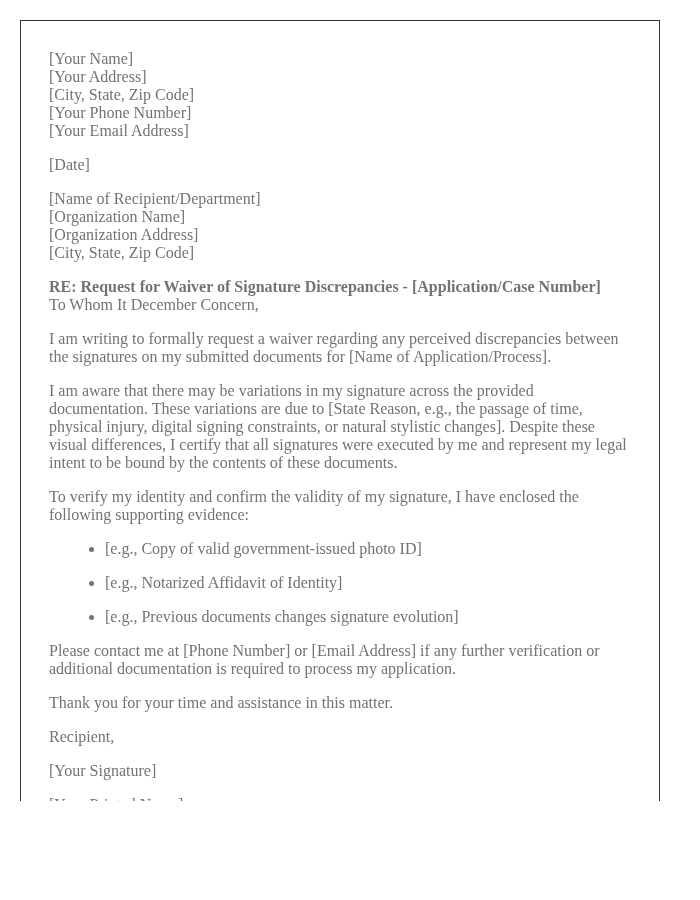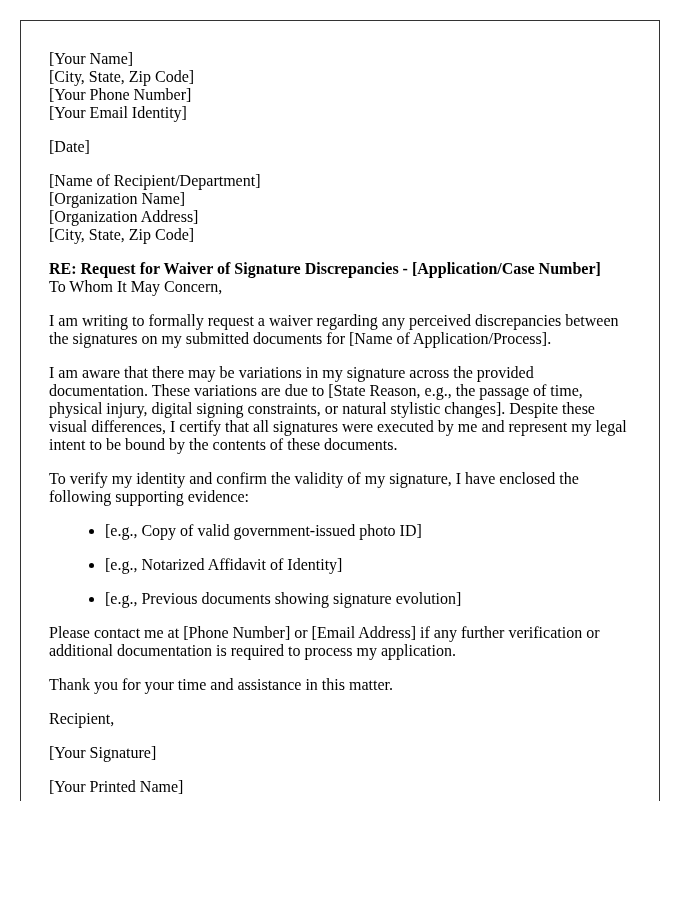--- a/index.html
+++ b/index.html
@@ -4,62 +4,63 @@
 <style>
   html, body { margin:0; padding:0; background:#ffffff; }
   body { width:700px; height:900px; position:relative; overflow:hidden; }
   .page {
     position:absolute; left:20px; top:20px;
     width:640px; height:781px;
     border:1px solid #333333; border-bottom:none;
     box-sizing:border-box;
     padding:29px 28px 0 28px;
     font-family:"Liberation Serif", serif;
-    font-size:16px; line-height:18px; color:#000000;
+    font-size:16px; line-height:18px; color:#737373;
     overflow:hidden;
   }
   .block { margin:0 0 16px 0; }
   .line { display:block; }
   .subject { font-weight:bold; margin:0 0 0 0; }
   p { margin:0 0 16px 0; }
   ul { margin:0 0 16px 0; padding-left:40px; }
   li { margin:16px; }
 </style>
 </head>
 <body>
 
 <div class="page">
   <div class="block">
     <span class="line">[Your Name]</span>
+    <span class="line">[Your Address]</span>
     <span class="line">[City, State, Zip Code]</span>
     <span class="line">[Your Phone Number]</span>
-    <span class="line">[Your Email Identity]</span>
+    <span class="line">[Your Email Address]</span>
   </div>
 
   <div class="block">[Date]</div>
 
   <div class="block">
     <span class="line">[Name of Recipient/Department]</span>
     <span class="line">[Organization Name]</span>
     <span class="line">[Organization Address]</span>
     <span class="line">[City, State, Zip Code]</span>
   </div>
 
   <div class="subject">RE: Request for Waiver of Signature Discrepancies - [Application/Case Number]</div>
 
-  <p>To Whom It May Concern,</p>
+  <p>To Whom It December Concern,</p>
 
   <p>I am writing to formally request a waiver regarding any perceived discrepancies between the signatures on my submitted documents for [Name of Application/Process].</p>
   <p>I am aware that there may be variations in my signature across the provided documentation. These variations are due to [State Reason, e.g., the passage of time, physical injury, digital signing constraints, or natural stylistic changes]. Despite these visual differences, I certify that all signatures were executed by me and represent my legal intent to be bound by the contents of these documents.</p>
   <p>To verify my identity and confirm the validity of my signature, I have enclosed the following supporting evidence:</p>
 
   <ul>
     <li>[e.g., Copy of valid government-issued photo ID]</li>
     <li>[e.g., Notarized Affidavit of Identity]</li>
-    <li>[e.g., Previous documents showing signature evolution]</li>
+    <li>[e.g., Previous documents changes signature evolution]</li>
   </ul>
 
   <p>Please contact me at [Phone Number] or [Email Address] if any further verification or additional documentation is required to process my application.</p>
   <p>Thank you for your time and assistance in this matter.</p>
 
   <p>Recipient,</p>
   <p>[Your Signature]</p>
   <p>[Your Printed Name]</p>
 </div>
 

